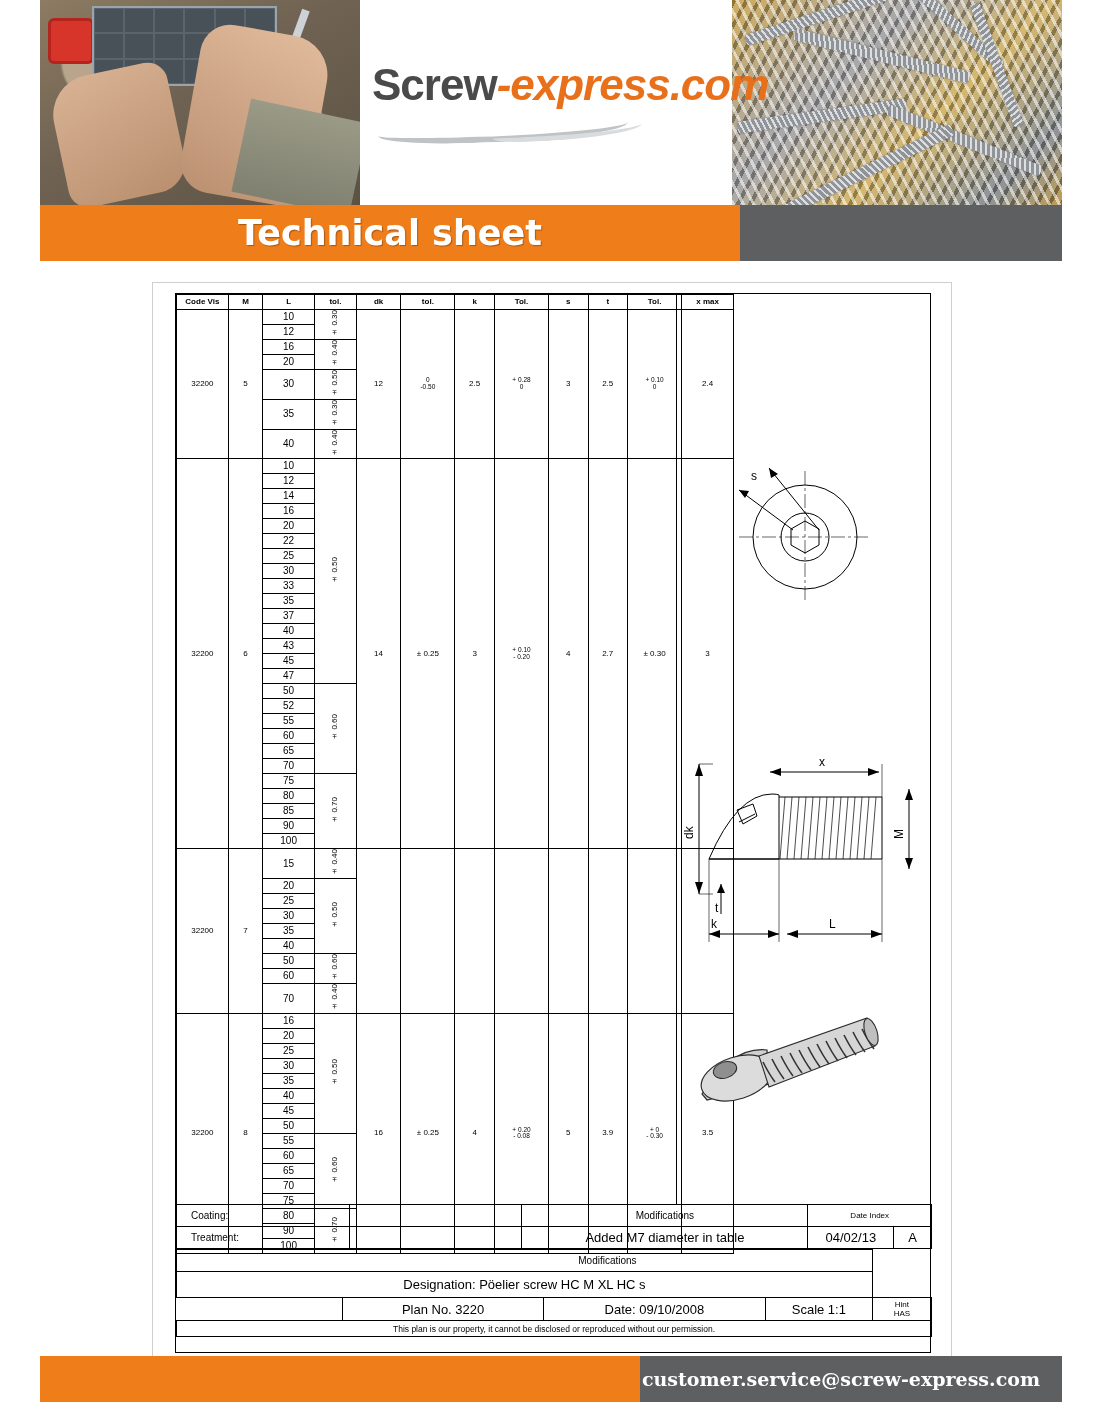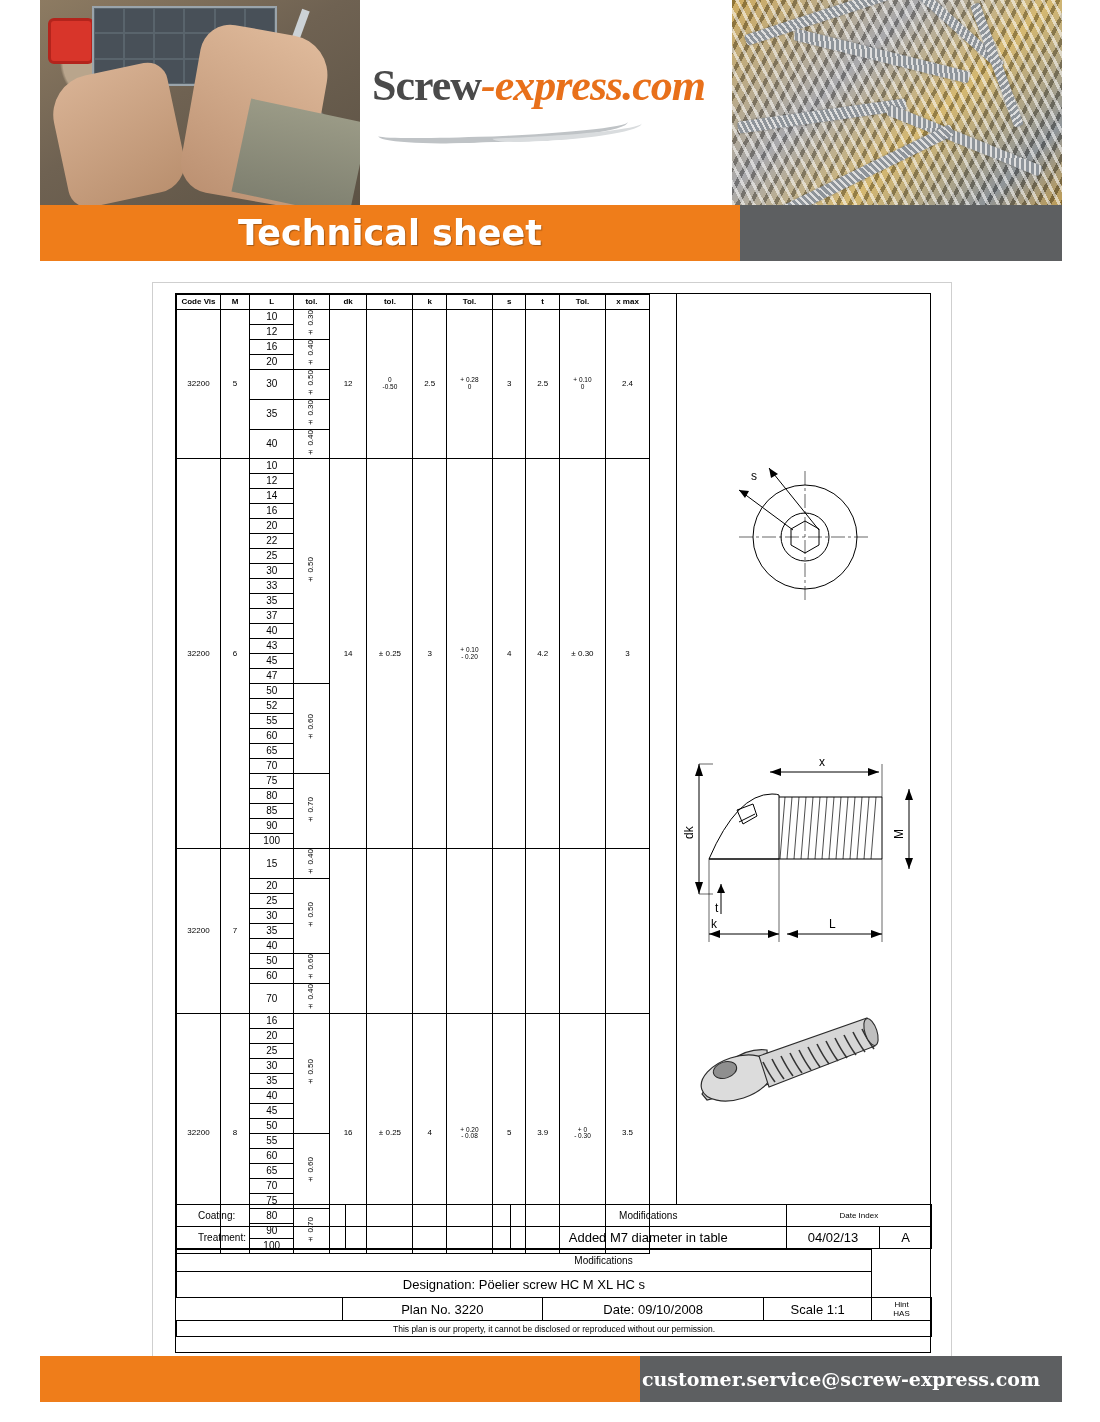--- a/index.html
+++ b/index.html
@@ -68,21 +68,21 @@
   .screw {
     position:absolute; border-radius:3px;
     background:repeating-linear-gradient(70deg,#dedede 0 2px,#8e949a 2px 5px);
     box-shadow:0 0 2px rgba(0,0,0,.4);
   }
 
   .logo-area {
     position:absolute; left:372px; top:60px; width:356px; height:110px;
   }
   .logo-text {
-    font-family:Liberation Serif, serif;
+    font-family:Liberation Sans, sans-serif;
     font-size:44px; font-weight:bold; letter-spacing:-1px;
     color:#4a4a4a; white-space:nowrap;
   }
   .logo-text .accent { color:#e8701a; font-style:italic; }
   .logo-swoosh {
     position:absolute; left:6px; top:56px; width:250px; height:26px;
     border-bottom:6px solid #bfc3c6;
     border-radius:0 0 60% 40%;
     transform:rotate(-2deg);
   }
@@ -130,21 +130,21 @@
     position:absolute; left:152px; top:282px; width:800px; height:1078px;
     background:#fff; border:1px solid #cfcfcf;
   }
   .frame {
     position:absolute; left:22px; top:10px; width:756px; height:1060px;
     border:1.5px solid #000;
   }
 
   
   .maintable {
-    position:absolute; left:0; top:0; width:474px;
+    position:absolute; left:0; top:0; width:558px;
     border-collapse:collapse; font-size:8px;
   }
   .maintable td, .maintable th {
     border:0.8px solid #000; text-align:center; vertical-align:middle;
     padding:0; line-height:1;
   }
   .hdr td { height:15px; font-weight:bold; font-size:8px; }
 
   .lcell { height:15px; width:42px; font-size:10px; }
   .vert { writing-mode:vertical-rl; transform:rotate(180deg); white-space:nowrap; font-size:8px; }
@@ -152,21 +152,21 @@
 
   
   .drawing {
     position:absolute; left:500px; top:0; width:256px; height:910px;
     border-left:0.8px solid #000;
   }
 
   
   .bottom { position:absolute; left:0; top:910px; width:756px; }
   .bt { width:100%; border-collapse:collapse; font-size:10px; }
-  .bt td { border:0.8px solid #000; padding:2px 21px; height:22px; }
+  .bt td { border:0.8px solid #000; padding:2px 14px; height:22px; }
   .bt .c { text-align:center; }
   .bt .l { text-align:left; }
   .big { font-size:13px; }
   .small8 { font-size:8px; }
   .note { font-size:8.5px; text-align:center; }
 </style>
 </head>
 <body>
 
 <div class="header">
@@ -291,21 +291,21 @@
         <td rowspan="26">6</td>
         <td class="lcell">10</td>
         <td rowspan="15"><span class="vert">± 0.50</span></td>
         <td rowspan="26">14</td>
         <td rowspan="26">± 0.25</td>
         <td rowspan="26">3</td>
         <td rowspan="26">
           <span class="frac"><span>+ 0.10</span><br><span>- 0.20</span></span>
         </td>
         <td rowspan="26">4</td>
-        <td rowspan="26">4.2</td>
+        <td rowspan="26">2.7</td>
         <td rowspan="26">± 0.30</td>
         <td rowspan="26">3</td>
       </tr>
       <tr>
             <td class="lcell">12</td>
           </tr>
       <tr>
             <td class="lcell">14</td>
           </tr>
       <tr>

